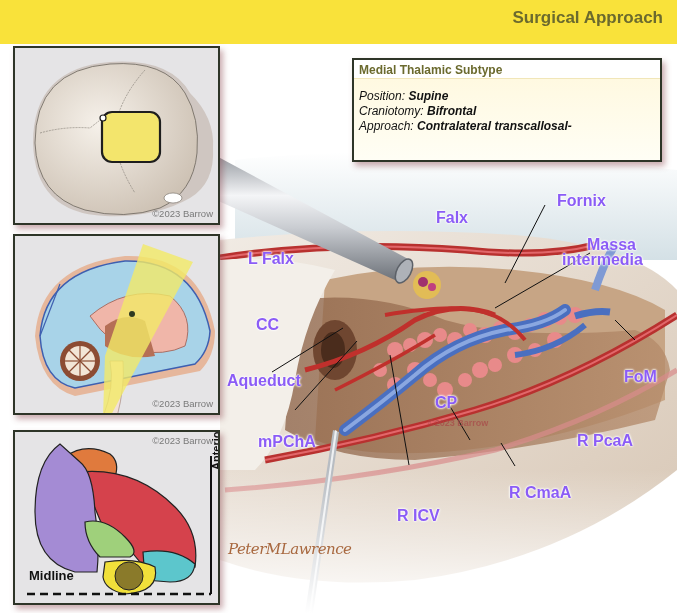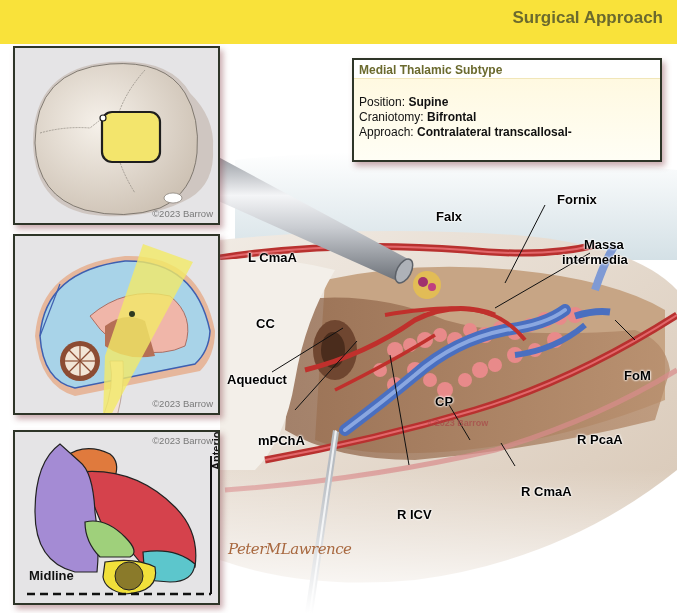--- a/index.html
+++ b/index.html
@@ -51,26 +51,26 @@
     border: 2px solid #2e3528;
     background: linear-gradient(#fff8dc, #fffef5);
     box-shadow: 3px 4px 6px rgba(140, 70, 80, 0.45);
     margin-top: 12px;
   }
   .info-title {
     height: 19px; background: #ffffff; padding: 3px 5px 0 5px;
     font-size: 12px; font-weight: bold; color: #6b6a2e;
     border-bottom: 1px solid #f1e6b8;
   }
-  .info-body { padding: 16px 5px; font-size: 12px; line-height: 15px; color: #111; }
+  .info-body { padding: 10px 5px; font-size: 12px; line-height: 15px; color: #111; font-style: italic; }
   .info-body b { font-weight: bold; }
 
   
   .label {
-    position: absolute; font-size: 13px; font-weight: bold; color: #000000;
+    position: absolute; font-size: 16px; font-weight: bold; color: #8b5cf6;
     text-shadow: 0 0 2px #fff, 0 0 2px #fff, 0 0 3px #fff;
     white-space: nowrap;
   }
   .label.center { text-align: center; }
 
   .signature {
     position: absolute; left: 228px; top: 540px;
     font-family: "DejaVu Serif", serif; font-style: italic;
     font-size: 15px; color: #a8683f; letter-spacing: -0.5px;
   }
@@ -195,28 +195,28 @@
 </svg>
 
 <div class="label" style="left:428px; top:418px; font-size:9px; color:#a84848; font-weight:bold; text-shadow:none; opacity:0.7;">©2023 Barrow</div>
 
 <div class="label" style="left:436px; top:209px;">Falx</div>
 <div class="label" style="left:557px; top:192px;">Fornix</div>
 <div class="label center" style="left:580px; top:237px; line-height:15px;">
   <div>Massa</div>
   <div style="margin-left:-18px;">intermedia</div>
 </div>
-<div class="label" style="left:248px; top:250px;">L CmaA</div>
+<div class="label" style="left:248px; top:250px;">L Falx</div>
 <div class="label" style="left:256px; top:316px;">CC</div>
 <div class="label" style="left:624px; top:368px;">FoM</div>
 <div class="label" style="left:227px; top:372px;">Aqueduct</div>
 <div class="label" style="left:435px; top:394px;">CP</div>
 <div class="label" style="left:246px; top:433px;padding-left:12px;">mPChA</div>
 <div class="label" style="left:577px; top:432px;">R PcaA</div>
-<div class="label" style="left:521px; top:484px;">R CmaA</div>
+<div class="label" style="left:509px; top:484px;">R CmaA</div>
 <div class="label" style="left:397px; top:507px;">R ICV</div>
 
 <div class="signature">PeterMLawrence</div>
 
 <div class="info-box">
   <div class="info-title">Medial Thalamic Subtype</div>
   <div class="info-body">
     <div><span>Position:</span> <b>Supine</b></div>
     <div><span>Craniotomy:</span> <b>Bifrontal</b></div>
     <div><span>Approach:</span> <b>Contralateral transcallosal-</b></div>

